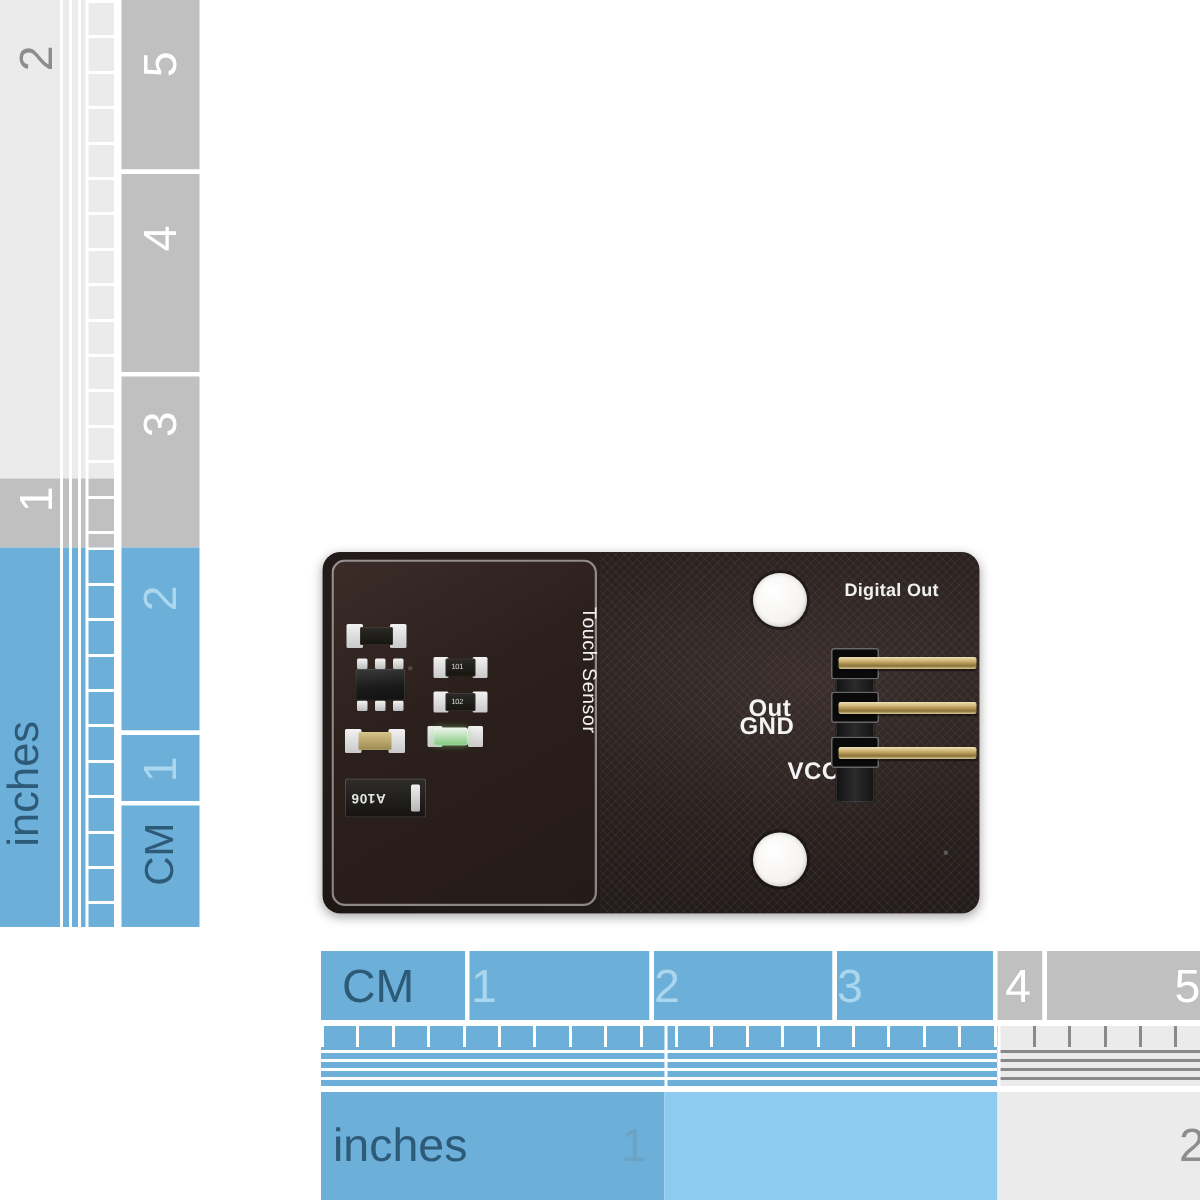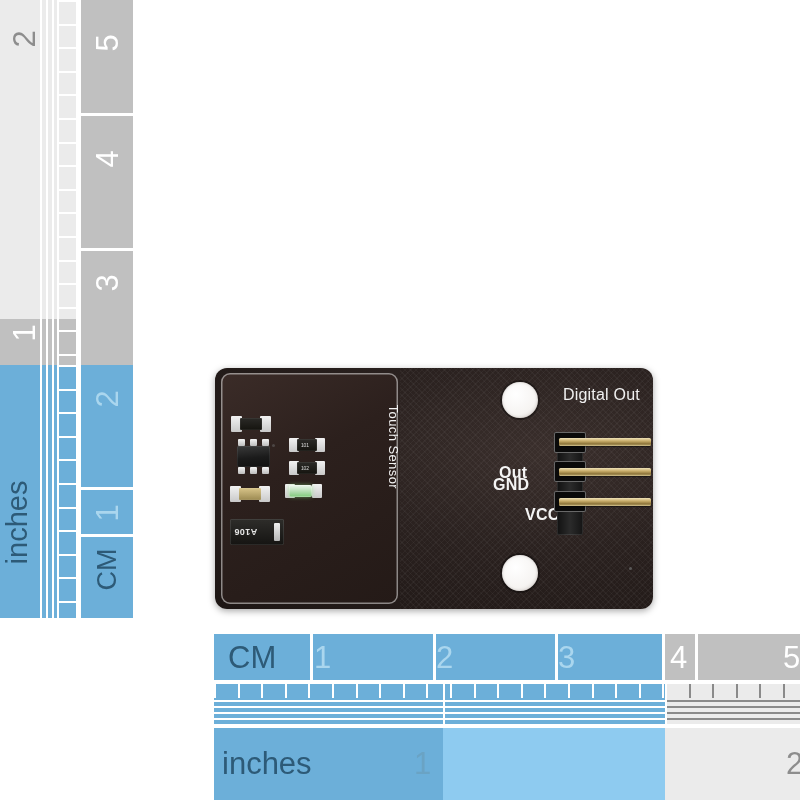--- a/index.html
+++ b/index.html
@@ -90,22 +90,22 @@
     position: absolute;
     color: #f4f4f4;
     font-size: 16px;
     font-weight: 700;
     letter-spacing: 0.3px;
     white-space: nowrap;
   }
   .silk-small {
     position: absolute;
     color: #f0f0f0;
-    font-size: 16px;
-    font-weight: 400;
+    font-size: 12px;
+    font-weight: 700;
     letter-spacing: 0.2px;
     white-space: nowrap;
   }
   .hole {
     position: absolute;
     border-radius: 50%;
     background: radial-gradient(circle at 38% 34%, #ffffff 0%, #f6f4f2 62%, #d8d2cd 100%);
     box-shadow: 0 0 0 2px rgba(0,0,0,0.35), inset 0 0 3px rgba(120,110,105,0.35);
   }
 

